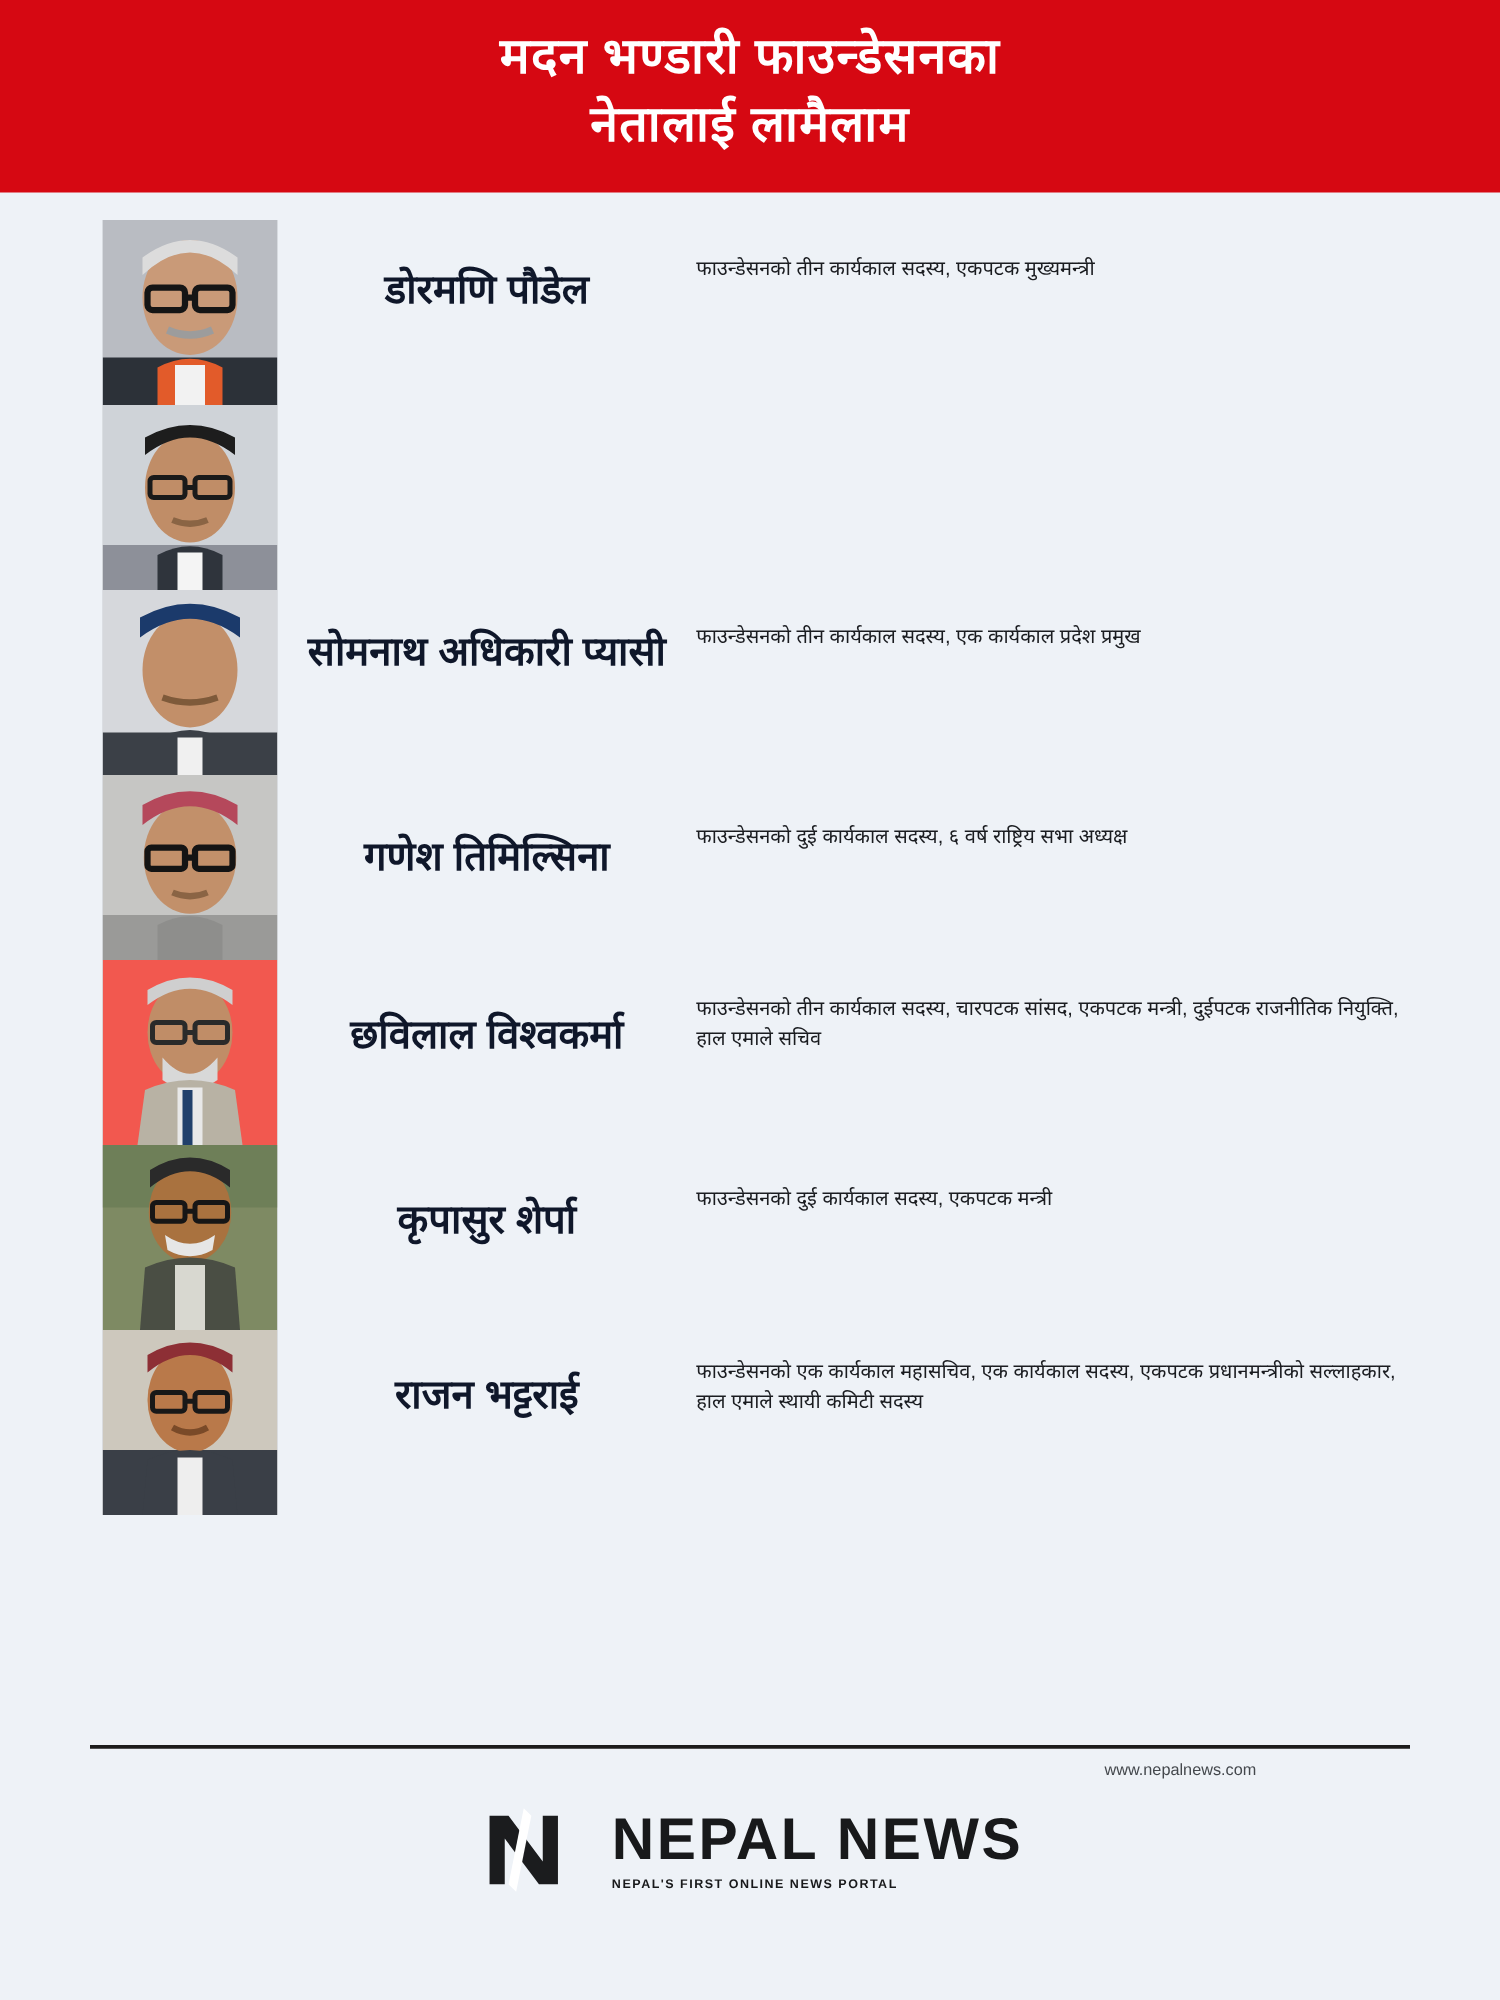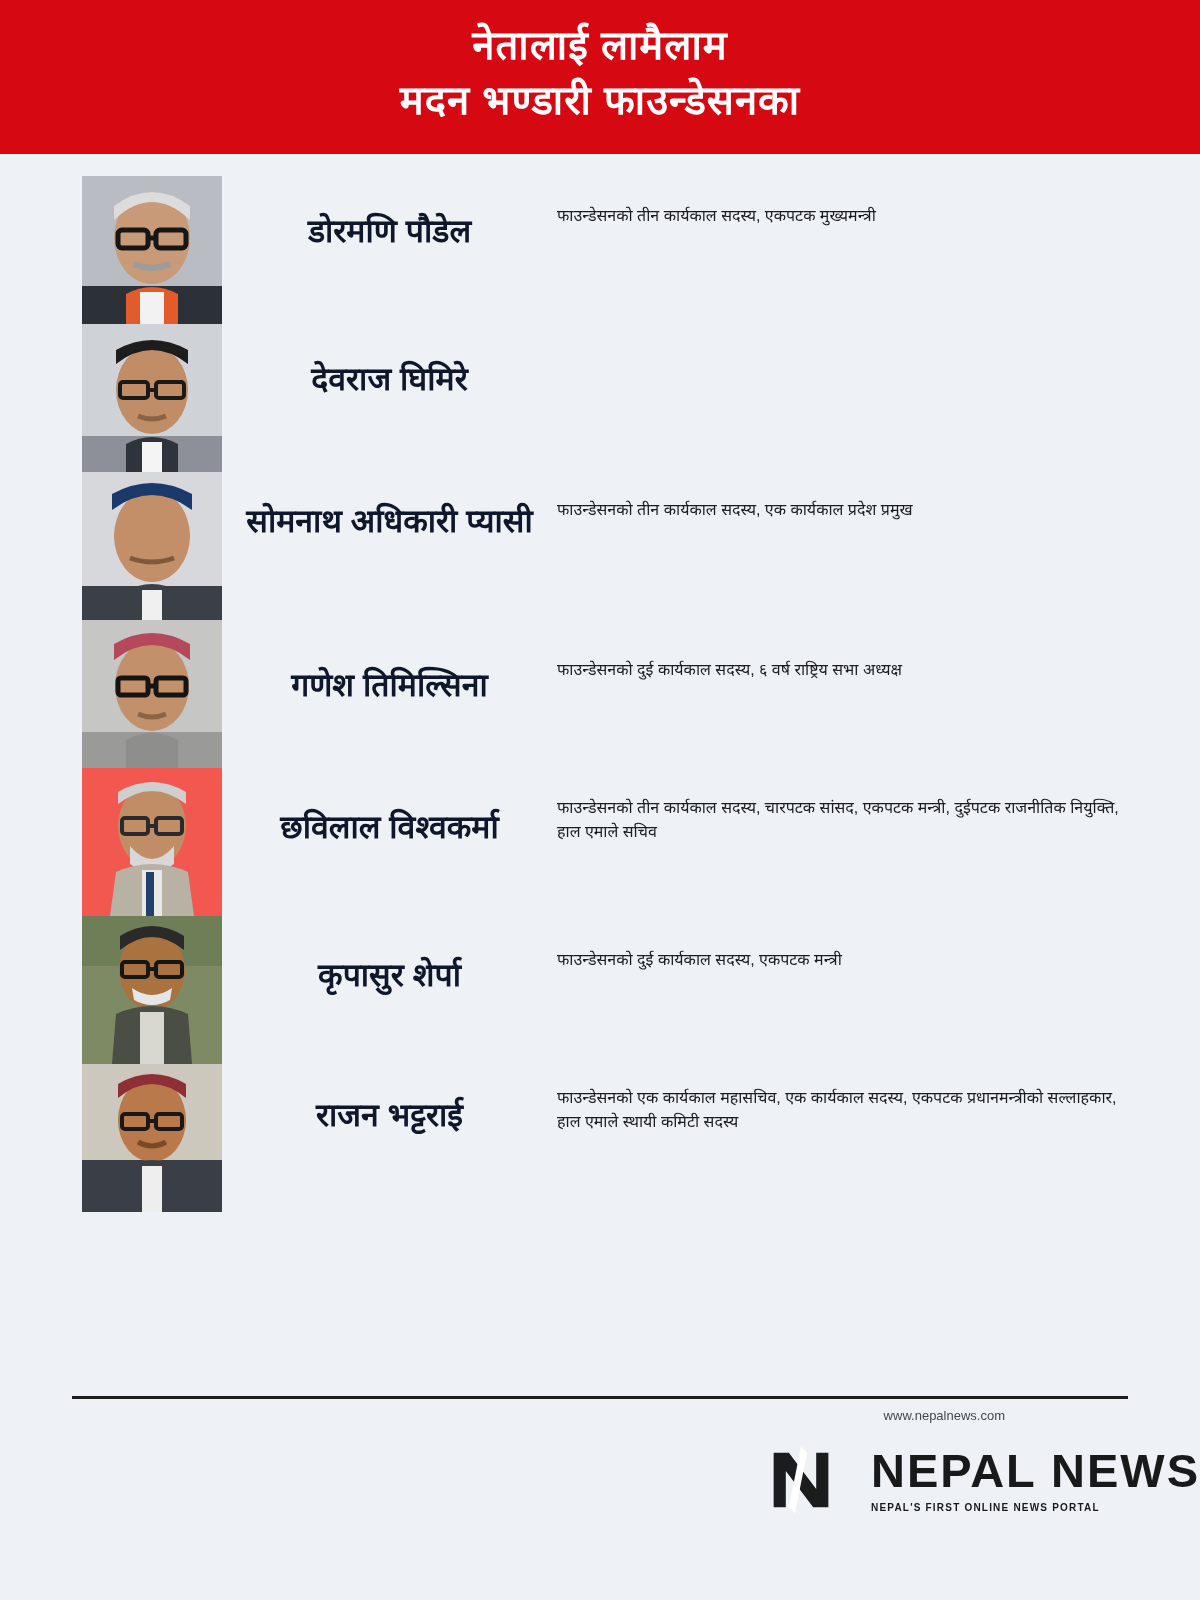--- a/index.html
+++ b/index.html
@@ -98,21 +98,21 @@
     font-size: 13px;
     color: #44484d;
   }
   .brand {
     position: absolute;
     top: 46px;
     left: 0;
     right: 0;
     display: flex;
     align-items: center;
-    justify-content: flex-end;
+    justify-content: center;
     gap: 32px;
   }
   .brand-mark {
     width: 76px;
     height: 76px;
     flex: 0 0 76px;
   }
   .brand-text .brand-name {
     font-size: 47px;
     font-weight: bold;
@@ -127,22 +127,22 @@
     color: #18191b;
     margin-top: 8px;
   }
 </style>
 </head>
 <body>
 
 <div class="page">
 
   <div class="header">
+    <div class="title-line">मदन भण्डारी फाउन्डेसनका</div>
     <div class="title-line">नेतालाई लामैलाम</div>
-    <div class="title-line">मदन भण्डारी फाउन्डेसनका</div>
   </div>
 
   <div class="list">
 
     <div class="row" style="height:148px;">
       <div class="photo" style="height:148px;">
         <svg class="ph-inner" viewBox="0 0 140 148" preserveAspectRatio="none">
           <rect x="0" y="0" width="140" height="148" fill="#b9bcc2"></rect>
           <rect x="0" y="110" width="140" height="38" fill="#2c3138"></rect>
           <ellipse cx="70" cy="62" rx="38" ry="46" fill="#c99a78"></ellipse>
@@ -167,21 +167,20 @@
           <ellipse cx="70" cy="66" rx="36" ry="44" fill="#c08d67"></ellipse>
           <path d="M34 40 Q70 12 106 40 L106 26 Q70 6 34 26 Z" fill="#1d1d1d"></path>
           <rect x="38" y="58" width="28" height="16" rx="3" fill="none" stroke="#1a1a1a" stroke-width="4"></rect>
           <rect x="74" y="58" width="28" height="16" rx="3" fill="none" stroke="#1a1a1a" stroke-width="4"></rect>
           <line x1="66" y1="66" x2="74" y2="66" stroke="#1a1a1a" stroke-width="4"></line>
           <path d="M56 92 Q70 98 84 92" stroke="#8a6444" stroke-width="5" fill="none"></path>
           <path d="M44 120 Q70 106 96 120 L96 148 L44 148 Z" fill="#2f343c"></path>
           <rect x="60" y="118" width="20" height="30" fill="#f4f4f4"></rect>
         </svg>
       </div>
-      <div class="name" style="padding-top:34px;">देवराज घिमिरे</div>
     </div>
 
     <div class="row" style="height:148px;">
       <div class="photo" style="height:148px;">
         <svg class="ph-inner" viewBox="0 0 140 148" preserveAspectRatio="none">
           <rect x="0" y="0" width="140" height="148" fill="#d6d8dc"></rect>
           <rect x="0" y="114" width="140" height="34" fill="#3b4047"></rect>
           <ellipse cx="70" cy="64" rx="38" ry="46" fill="#c28f69"></ellipse>
           <path d="M30 38 Q70 8 110 38 L110 22 Q70 0 30 22 Z" fill="#1b3a6b"></path>
           <path d="M48 86 Q70 94 92 86" stroke="#7e5a3a" stroke-width="5" fill="none"></path>

